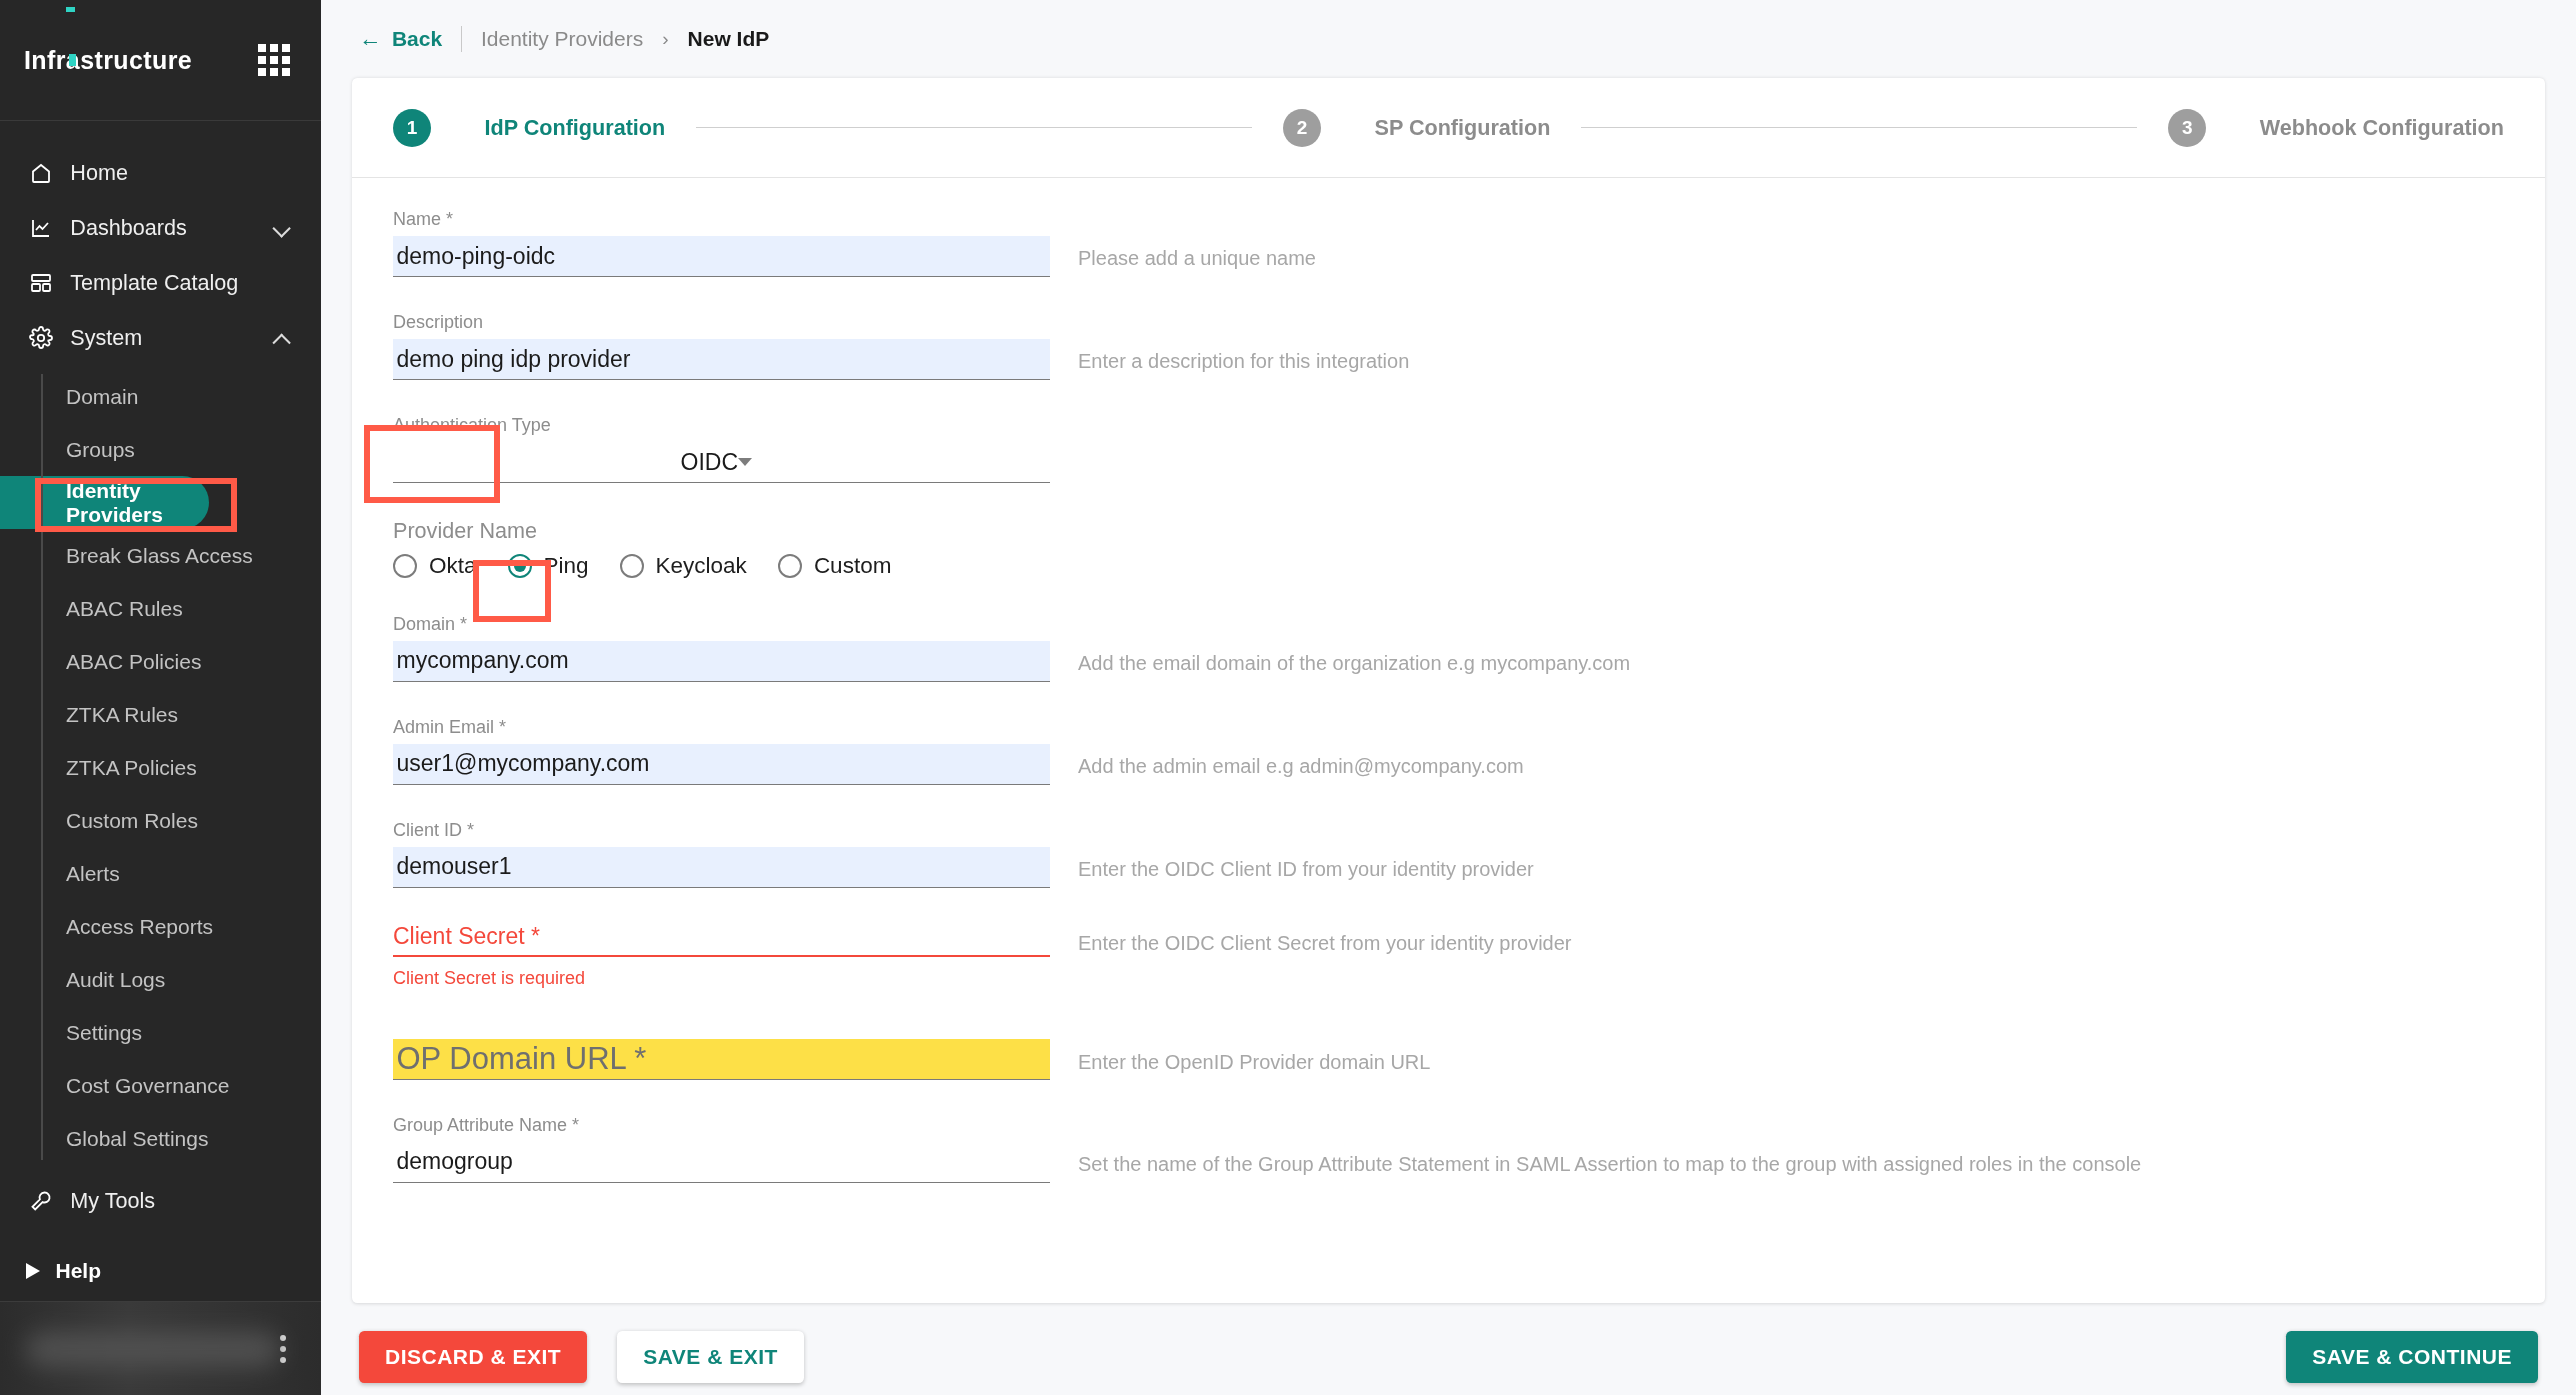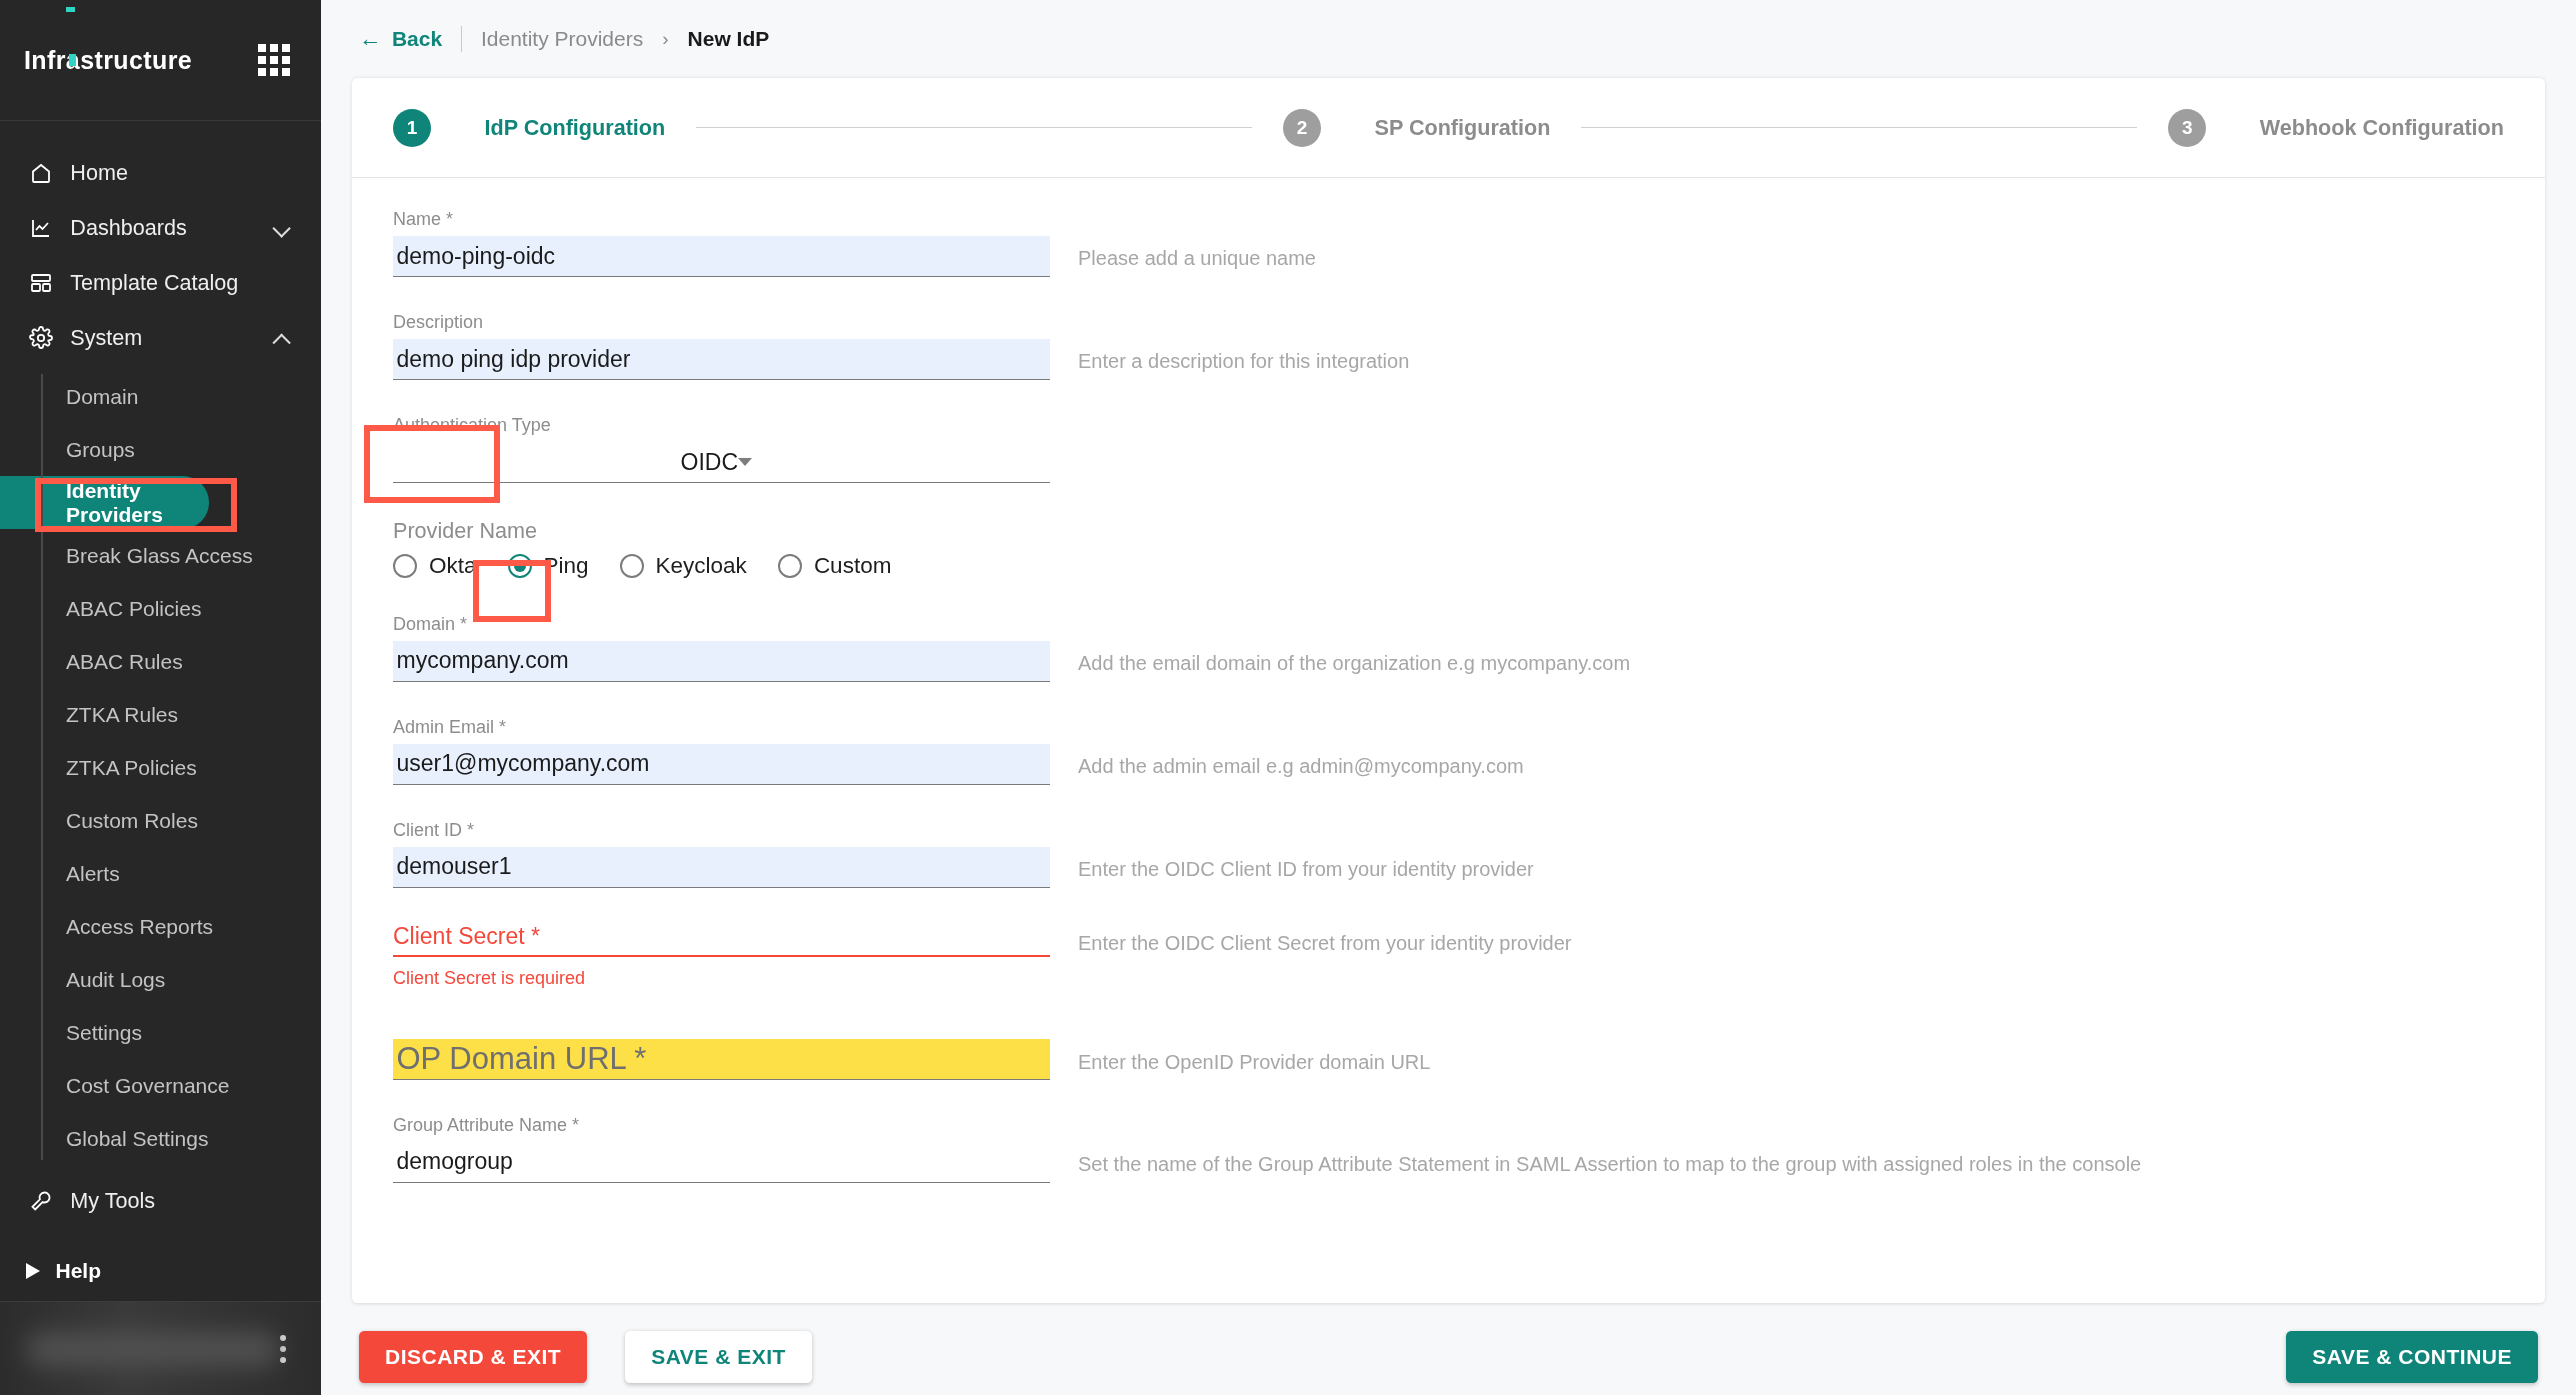--- a/index.html
+++ b/index.html
@@ -152,21 +152,21 @@
   }
   .radio-opt.checked .radio-dot { border-color: #0f8579; }
   .radio-opt.checked .radio-dot::after {
     content: ""; width: 12px; height: 12px; border-radius: 50%; background: #0f8579; display: block;
   }
   .radio-label { font-size: 22.5px; color: #1e1e1e; }
 
   
   .footer {
     height: 79px; flex: 0 0 79px; background: #f7f8fa;
-    display: flex; align-items: center; padding: 0 38px; gap: 38px;
+    display: flex; align-items: center; padding: 0 38px; gap: 30px;
   }
   .btn {
     border: none; border-radius: 5.2px; cursor: pointer;
     font-size: 21px; font-weight: 700; letter-spacing: 0.5px;
     padding: 0 26px; height: 52px; display: flex; align-items: center; justify-content: center;
     box-shadow: 0 1.7px 4.3px rgba(0,0,0,.22);
     font-family: "Liberation Sans", sans-serif;
   }
   .btn-discard { background: #f4483b; color: #ffffff; }
   .btn-save-exit { background: #ffffff; color: #0f8579; }
@@ -247,24 +247,24 @@
         <div class="sub-item">
             <span>Groups</span>
           </div>
         <div class="sub-item active">
             <span>Identity Providers</span>
           </div>
         <div class="sub-item">
             <span>Break Glass Access</span>
           </div>
         <div class="sub-item">
+            <span>ABAC Rules</span>
+          </div>
+        <div class="sub-item">
             <span>ABAC Policies</span>
-          </div>
-        <div class="sub-item">
-            <span>ABAC Rules</span>
           </div>
         <div class="sub-item">
             <span>ZTKA Rules</span>
           </div>
         <div class="sub-item">
             <span>ZTKA Policies</span>
           </div>
         <div class="sub-item">
             <span>Custom Roles</span>
           </div>

